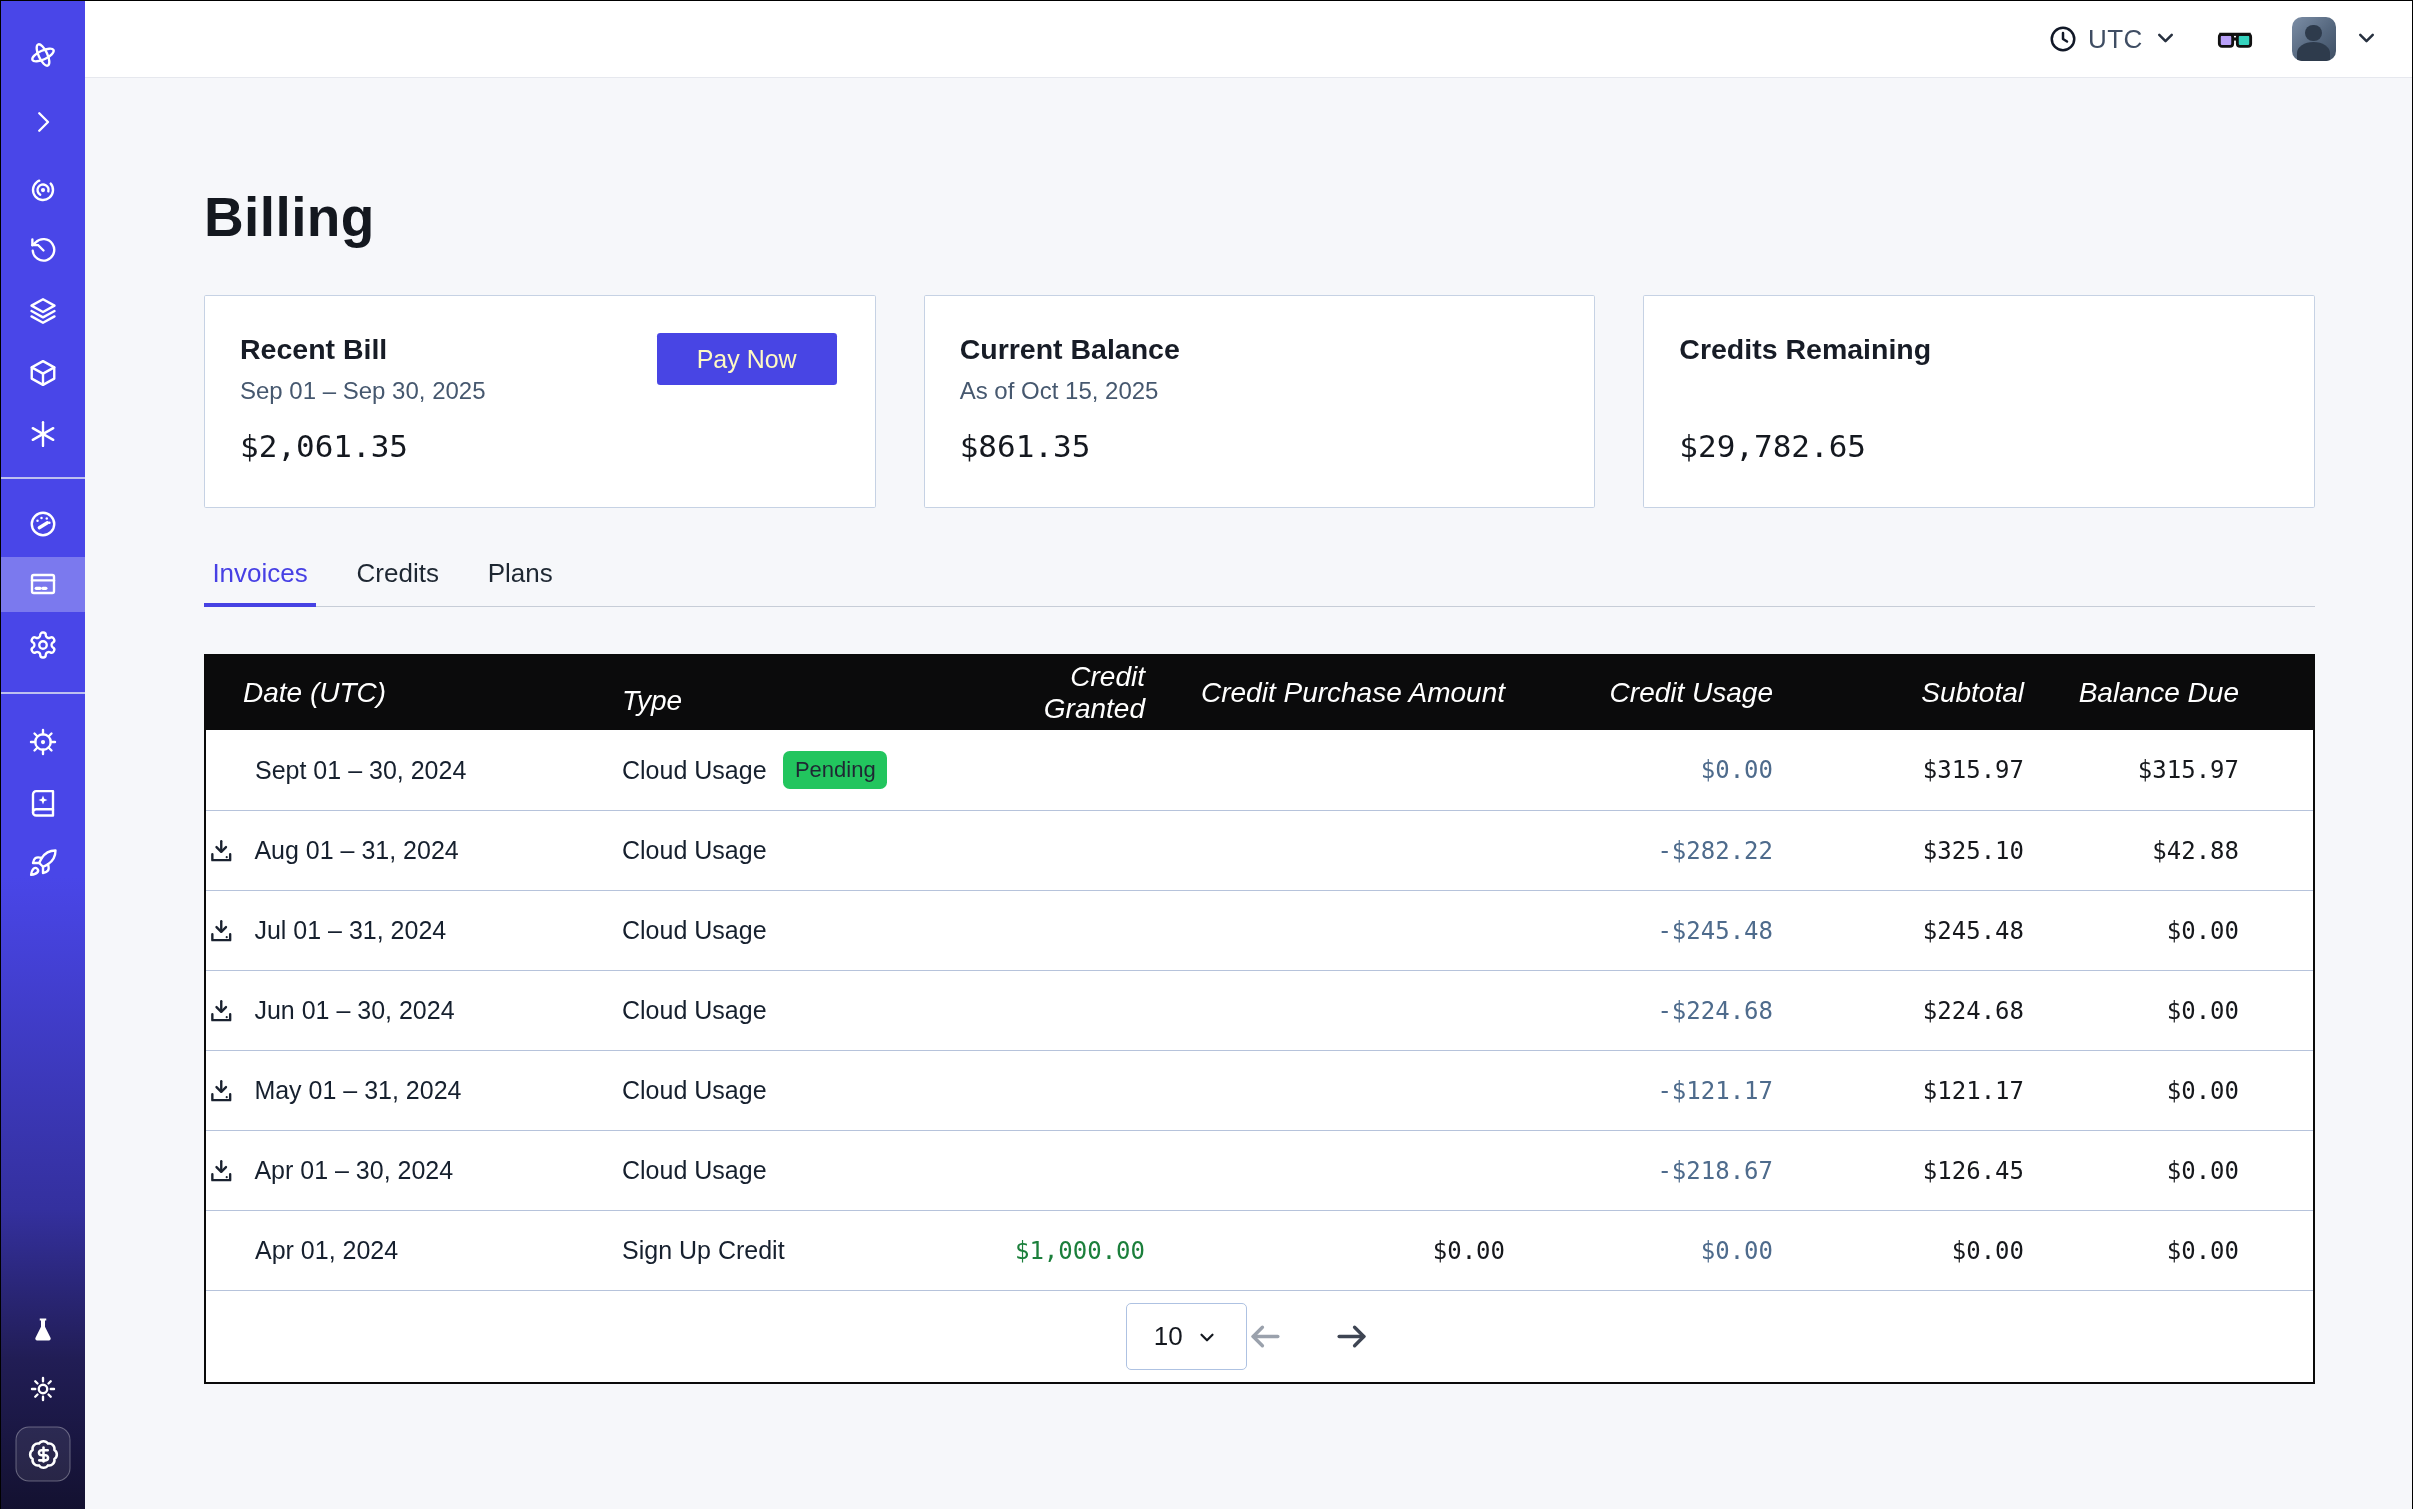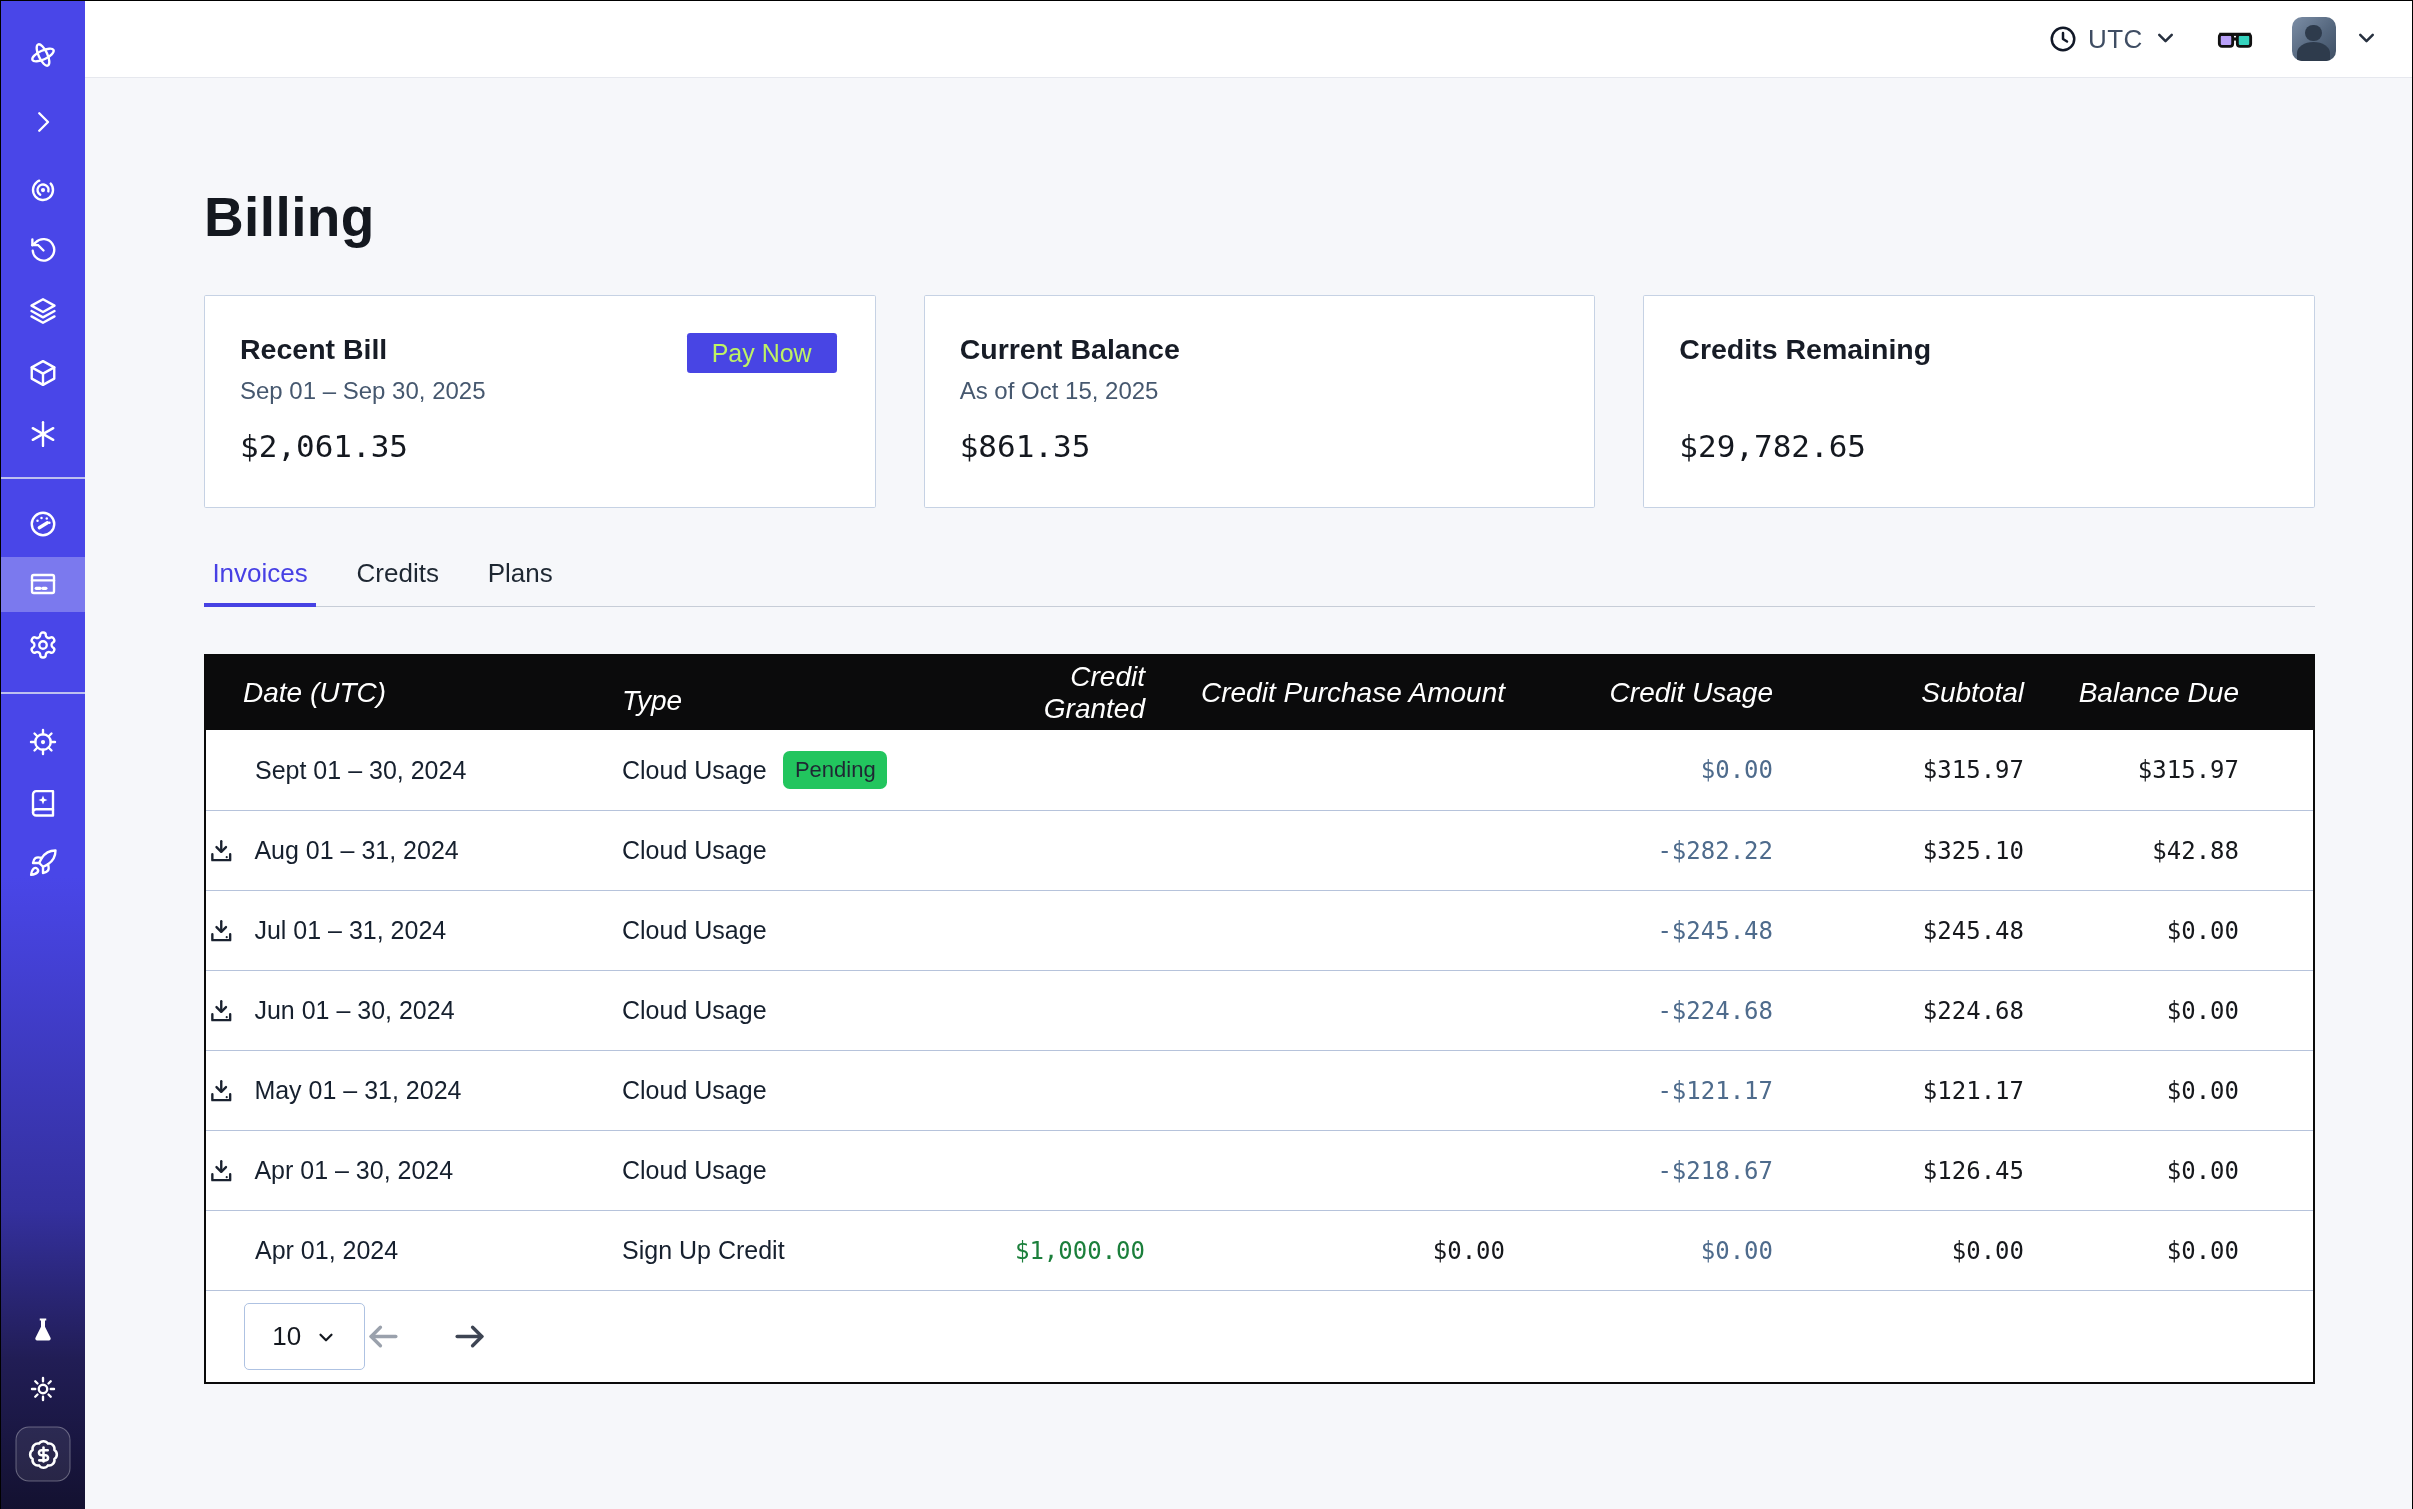--- a/index.html
+++ b/index.html
@@ -68,22 +68,22 @@
   .cards{ display:flex; gap:48px; margin-top:46px; }
   .card{
     width:673px; height:213px; background:#fff;
     border:1.7px solid #C6D2E4; border-radius:1.7px;
     padding:37px 38px 0 35px; position:relative;
   }
   .card-title{ font-size:28.5px; font-weight:600; color:#171C26; line-height:33px; }
   .card-sub{ font-size:24px; color:#46586F; margin-top:10px; line-height:30px; min-height:30px; }
   .card-amount{ font-size:31px; color:#14181F; margin-top:22px; font-weight:500; }
   .paynow{
-    position:absolute; right:38px; top:37px; height:40px; padding:0 25px;
-    background:#4845E4; color:#bef264; font-size:25px; font-family:"Liberation Sans",sans-serif;
+    position:absolute; right:38px; top:37px; height:52px; padding:0 40px;
+    background:#4845E4; color:#fef9c3; font-size:25px; font-family:"Liberation Sans",sans-serif;
     border:none; border-radius:3.3px; cursor:pointer; display:flex; align-items:center;
   }
 
   
   .tabs{ margin-top:50px; position:relative; }
   .tabs-row{ display:flex; gap:32px; }
   .tab{ font-size:26px; padding:0 8.4px 16.7px; cursor:pointer; position:relative; color:#1E2732; font-weight:500; }
   .tab.active{ color:#4740E4; }
   .tab.active::after{
     content:""; position:absolute; left:0; right:0; bottom:-1.7px; height:4.2px; background:#4742E3;
@@ -116,21 +116,21 @@
     background:#22c55e; color:#1F2733; font-size:22px; padding:5.9px 11.7px; border-radius:6.7px;
   }
   .num{ text-align:right; font-size:24px; }
   .num.dark{ color:#16181C; }
   .num.blue{ color:#4E6B8C; }
   .num.green{ color:#1B7F3B; }
   .num.last{ padding-right:74px; }
 
   .tfoot{
     height:92px; border-top:1.7px solid #B6C3DB; display:flex; align-items:center;
-    justify-content:flex-start; padding:0 62px 0 38px; background:#fff;
+    justify-content:center; padding:0 62px 0 38px; background:#fff;
   }
   .pagesize{
     width:121px; height:67px; border:1.7px solid #AEC2E2; border-radius:5px; background:#fff;
     display:flex; align-items:center; justify-content:center; gap:13.4px;
     font-size:26px; color:#14181F; cursor:pointer;
   }
   .pagesize svg{ width:22px; height:22px; stroke:#14181F; fill:none; stroke-width:2.4; stroke-linecap:round; stroke-linejoin:round; }
   .pager{ display:flex; gap:49px; }
   .arrow{ cursor:pointer; display:flex; }
   .arrow svg{ width:37px; height:37px; fill:none; stroke-width:2.2; stroke-linecap:round; stroke-linejoin:round; }

